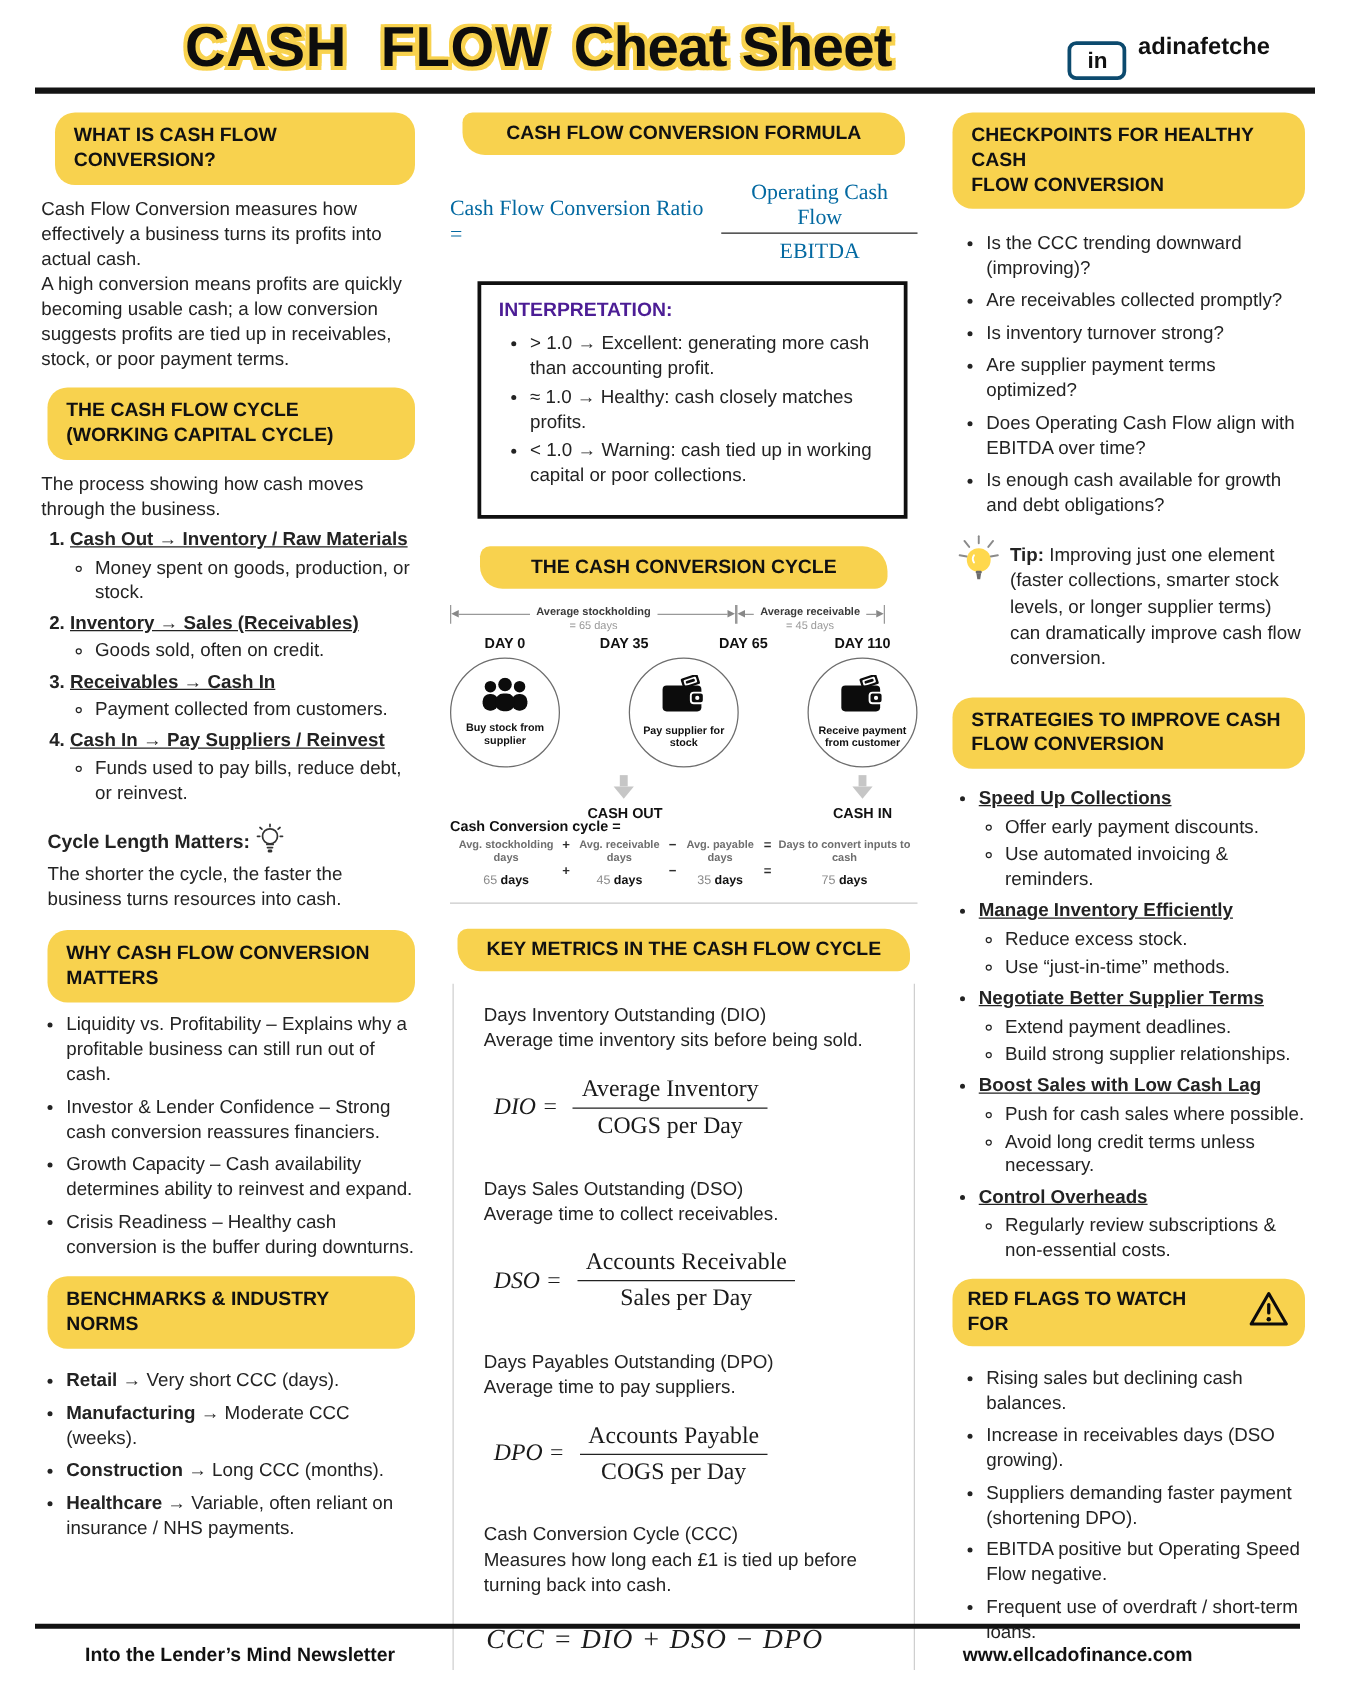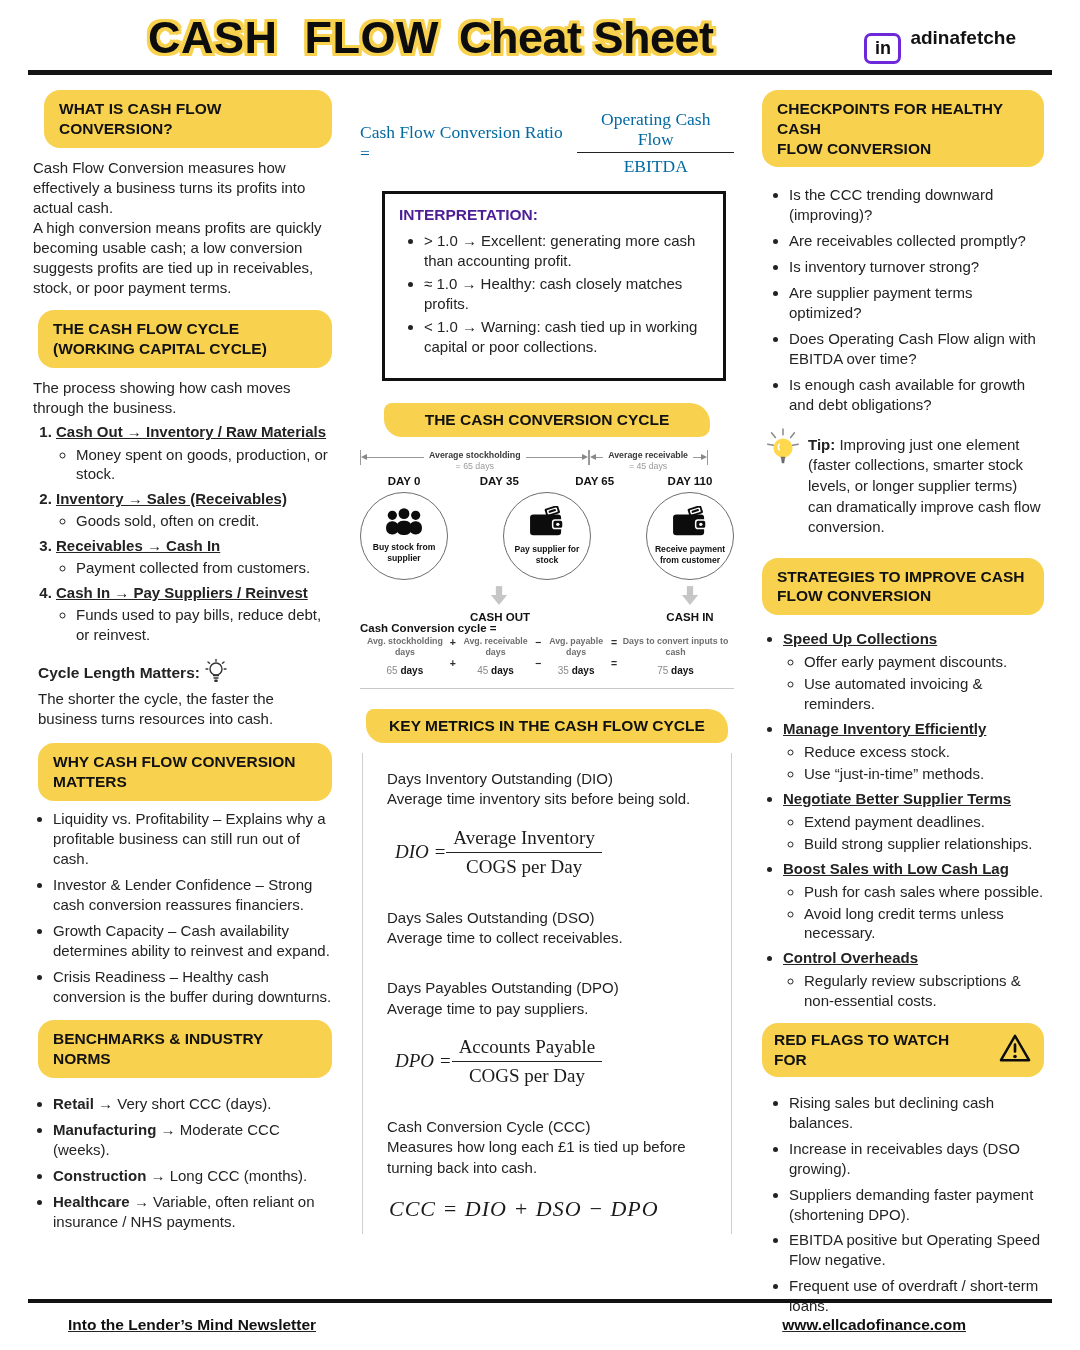--- a/index.html
+++ b/index.html
@@ -10,21 +10,21 @@
 
   
   .header{display:flex;align-items:center;height:70px;padding:6px 64px 0 148px;}
   .title{font-size:45px;font-weight:800;white-space:nowrap;color:#0d0d0d;letter-spacing:.5px;
     text-shadow:-3px -3px 0 var(--yellow),3px -3px 0 var(--yellow),-3px 3px 0 var(--yellow),
       3px 3px 0 var(--yellow),-3px 0 0 var(--yellow),3px 0 0 var(--yellow),
       0 -3px 0 var(--yellow),0 3px 0 var(--yellow);}
   .title .t1{word-spacing:14px;}
   .title .t2{margin-left:20px;letter-spacing:-.5px;}
   .li-badge{margin-left:auto;display:flex;align-items:center;gap:9px;}
-  .li-box{width:37px;height:31px;border:3px solid #6d28d9;border-radius:7px;display:flex;
+  .li-box{width:47px;height:31px;border:3px solid #0c4a6e;border-radius:7px;display:flex;
           align-items:center;justify-content:center;font-weight:bold;font-size:18px;color:#111;line-height:1;margin-top:20px;}
   .li-handle{font-size:19px;font-weight:bold;color:#111;}
   .rule-top{height:5px;background:#141414;margin:0 28px;}
 
   
   .cols{display:grid;grid-template-columns:302px 374px 282px;column-gap:28px;
         padding:15px 30px 0 30px;align-items:start;}
 
   .pill{background:var(--yellow);border-radius:16px;padding:9px 15px;font-weight:bold;
         font-size:15.5px;line-height:1.28;color:#111;}
@@ -85,38 +85,38 @@
   .eq-val .n{color:#8a8a8a;}
   .eq-val b{color:#111;}
   .opch{font-weight:900;color:#2d2d2d;font-size:10.5px;}
   .diagram-rule{border-bottom:1.5px solid #c9c9c9;margin:12px 0 0;}
 
   .metrics{border-left:1.5px solid #cfcfcf;border-right:1.5px solid #cfcfcf;
            padding:16px 24px 2px;margin:10px 2px 0;}
   .metric{margin-bottom:30px;}
   .mname,.mdesc{font-size:15px;line-height:1.36;}
   .mformula{font-family:"Liberation Serif",serif;font-size:19px;color:#1b1b1b;
-            display:flex;align-items:center;gap:0;margin:17px 0 0 8px;}
+            display:flex;align-items:center;gap:12px;margin:17px 0 0 8px;}
   .mlhs{font-style:italic;}
   .ccc-f{font-family:"Liberation Serif",serif;font-style:italic;font-size:22px;color:#1b1b1b;
          letter-spacing:1px;margin:18px 0 0 2px;}
 
   
   .tip{display:flex;gap:4px;margin:20px 0 20px;}
   .tip-icon{flex:0 0 42px;margin-top:-8px;}
   .tip-text{font-size:15px;line-height:1.37;}
   ul.strat{list-style:disc;margin:8px 0 12px 21px;font-size:15px;line-height:1.33;}
   ul.strat>li{margin-bottom:4px;}
   .gtitle{font-weight:bold;text-decoration:underline;}
   ul.strat ul{list-style:circle;margin:3px 0 5px 21px;}
   ul.strat ul li{margin-bottom:2px;}
   .redpill{display:flex;align-items:center;justify-content:center;gap:12px;padding:7px 12px;}
 
   
-  .footer{position:absolute;left:28px;right:28px;bottom:16px;text-decoration:underline;}
+  .footer{position:absolute;left:28px;right:40px;bottom:16px;}
   .f-rule{height:4.5px;background:#121212;}
   .f-row{display:flex;justify-content:space-between;padding:13px 86px 0 40px;
          font-weight:bold;font-size:15.5px;color:#111;}
 </style>
 </head>
 <body>
 
 <div class="page">
 
   <div class="header">
@@ -194,20 +194,21 @@
       <ul class="dots" style="margin-top:16px;">
         <li><b>Retail</b> <span>→ Very short CCC (days).</span></li>
         <li><b>Manufacturing</b> <span>→ Moderate CCC (weeks).</span></li>
         <li><b>Construction</b> <span>→ Long CCC (months).</span></li>
         <li><b>Healthcare</b> <span>→ Variable, often reliant on insurance / NHS payments.</span></li>
       </ul>
     </div>
 
     <div>
 
+      <div class="mh" style="margin:0 10px;">CASH FLOW CONVERSION FORMULA</div>
       <div class="formula1">
         <span>Cash Flow Conversion Ratio =</span>
         <span class="frac">
           <span class="num">Operating Cash Flow</span>
           <span class="den">EBITDA</span>
         </span>
       </div>
 
       <div class="interp">
         <h4>INTERPRETATION:</h4>
@@ -362,20 +363,27 @@
             <span class="mlhs">DIO =</span>
             <span class="frac">
                 <span class="num">Average Inventory</span>
                 <span class="den">COGS per Day</span>
               </span>
           </div>
         </div>
         <div class="metric">
           <div class="mname">Days Sales Outstanding (DSO)</div>
           <div class="mdesc">Average time to collect receivables.</div>
+          <div class="mformula">
+            <span class="mlhs">DSO =</span>
+            <span class="frac">
+                <span class="num">Accounts Receivable</span>
+                <span class="den">Sales per Day</span>
+              </span>
+          </div>
         </div>
         <div class="metric">
           <div class="mname">Days Payables Outstanding (DPO)</div>
           <div class="mdesc">Average time to pay suppliers.</div>
           <div class="mformula">
             <span class="mlhs">DPO =</span>
             <span class="frac">
                 <span class="num">Accounts Payable</span>
                 <span class="den">COGS per Day</span>
               </span>

